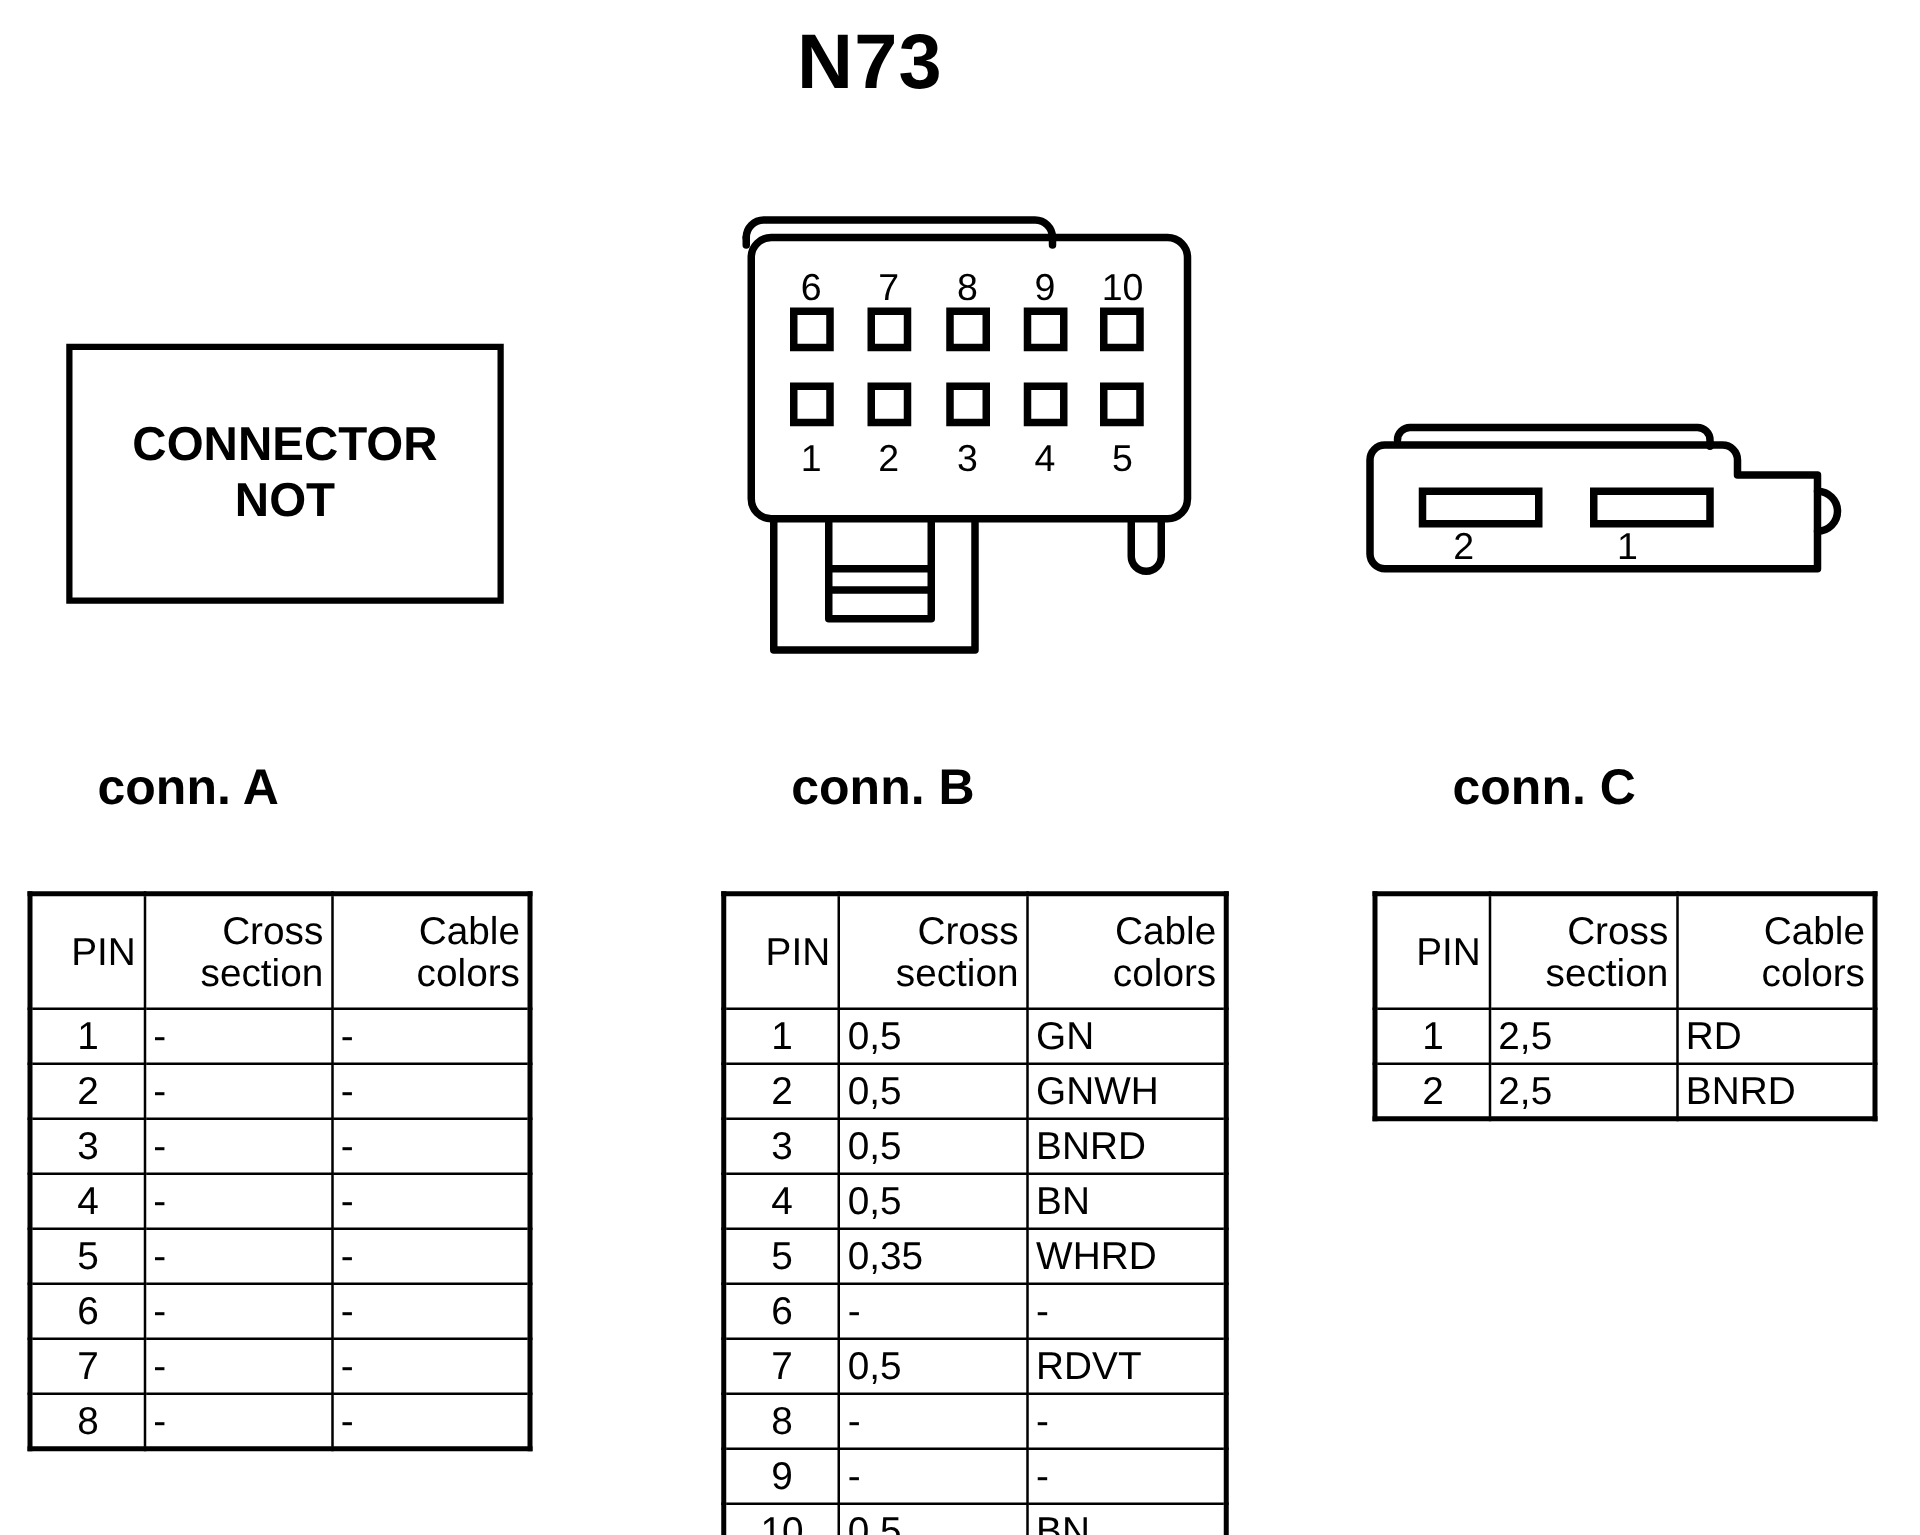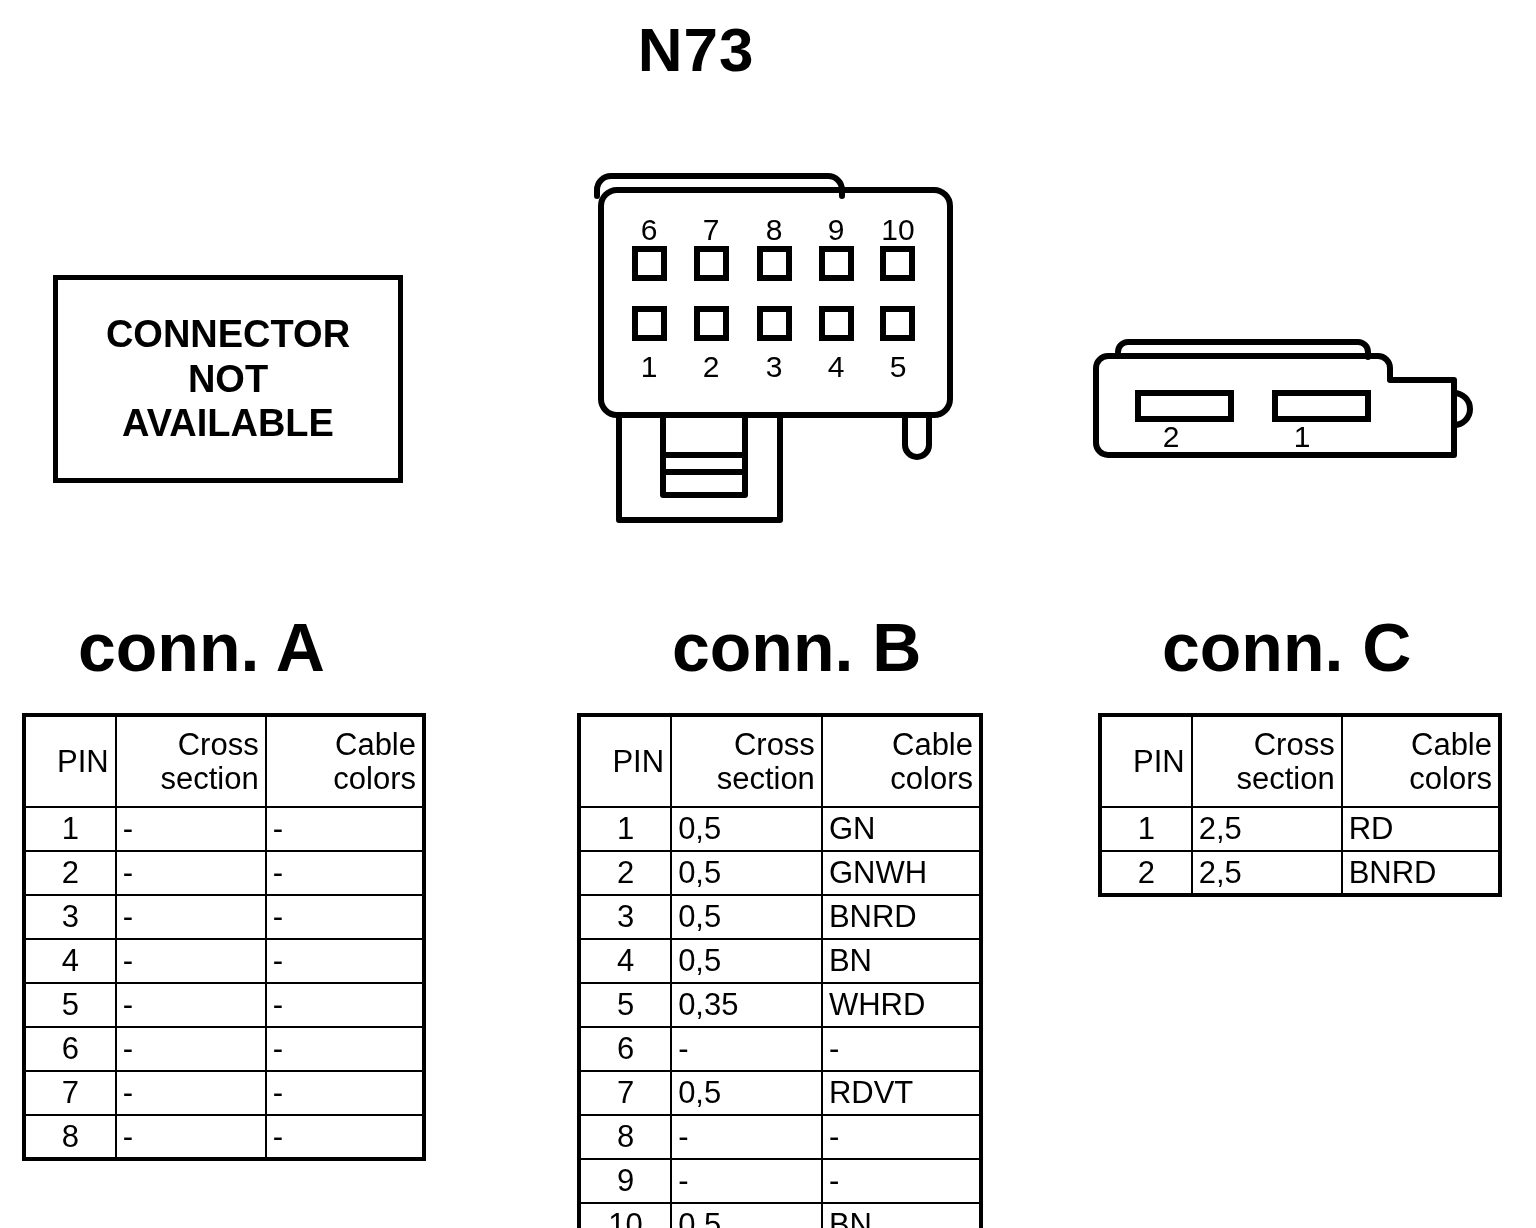--- a/index.html
+++ b/index.html
@@ -60,26 +60,26 @@
   .pin-num {
     font-family: "Liberation Sans", sans-serif;
     font-size: 30px;
     fill: #000;
     text-anchor: middle;
   }
 
   
   .conn-title {
     position: absolute;
-    font-size: 68px;
+    font-size: 40px;
     font-weight: bold;
     white-space: nowrap;
   }
   #title-conn-a { left: 78px;   top: 608px; }
-  #title-conn-b { left: 633px;  top: 608px; margin-left: 39px; }
+  #title-conn-b { left: 633px;  top: 608px; }
   #title-conn-c { left: 1162px; top: 608px; }
 
   
   .pin-table {
     position: absolute;
     border-collapse: collapse;
     border: 4px solid #000;
     table-layout: fixed;
     background: #fff;
   }
@@ -110,21 +110,20 @@
   #table-conn-c { left: 1098px; top: 713px; width: 404px; }
 </style>
 </head>
 <body>
 
 <div id="page-title">N73</div>
 
 <div id="not-available-box">
   <div class="nl">CONNECTOR</div>
   <div class="nl">NOT</div>
-  <div class="nl">AVAILABLE</div>
 </div>
 
 <svg id="conn-b-drawing" class="conn-svg" width="420" height="390" viewBox="0 0 420 390">
   <g fill="none" stroke="#000" stroke-width="6" stroke-linejoin="round" stroke-linecap="round">
 
     <path d="M22,40 a14,14 0 0 1 14,-14 L253,26 a14,14 0 0 1 14,14 L267,46"></path>
     <path d="M22,40 L22,46"></path>
 
     <rect x="26" y="40" width="349" height="225" rx="16" ry="16"></rect>
 

